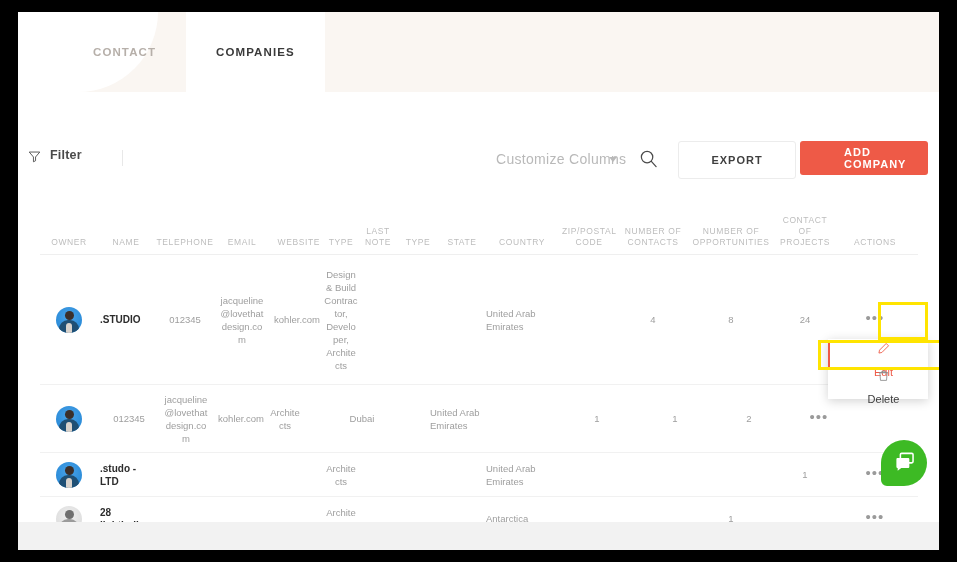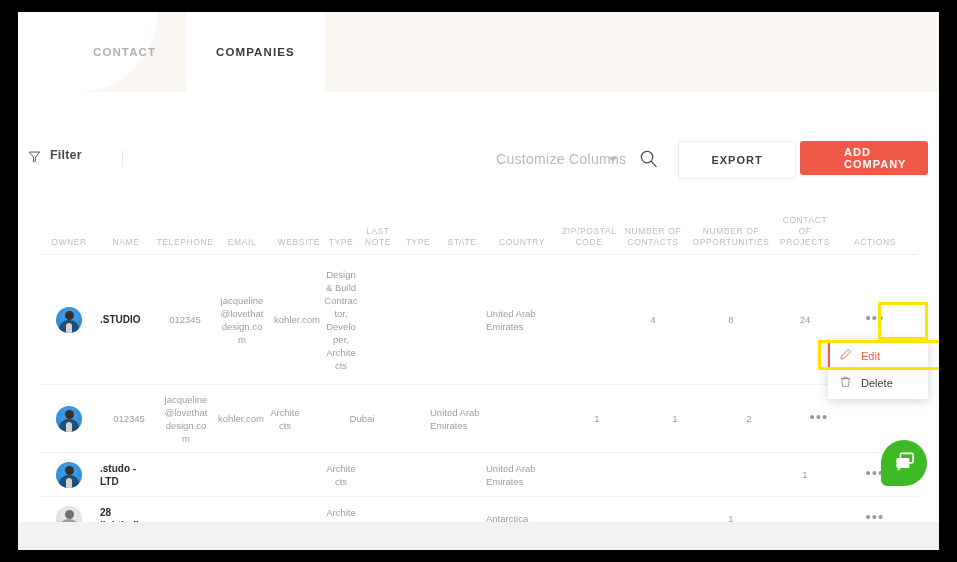--- a/index.html
+++ b/index.html
@@ -225,20 +225,21 @@
     z-index: 30;
     padding: 3px 0;
   }
   .dd-item {
     display:flex; align-items:center; gap:9px;
     height: 27px;
     padding-left: 11px;
     font-size: 11px;
     color:#3c3c3c;
     cursor:pointer;
+    flex-direction:column;
   }
   .dd-item.active {
     color:#ee5a47;
     border-left: 2px solid #ee5a47;
     padding-left: 9px;
   }
 
   
   .chat-widget {
     position:absolute;

